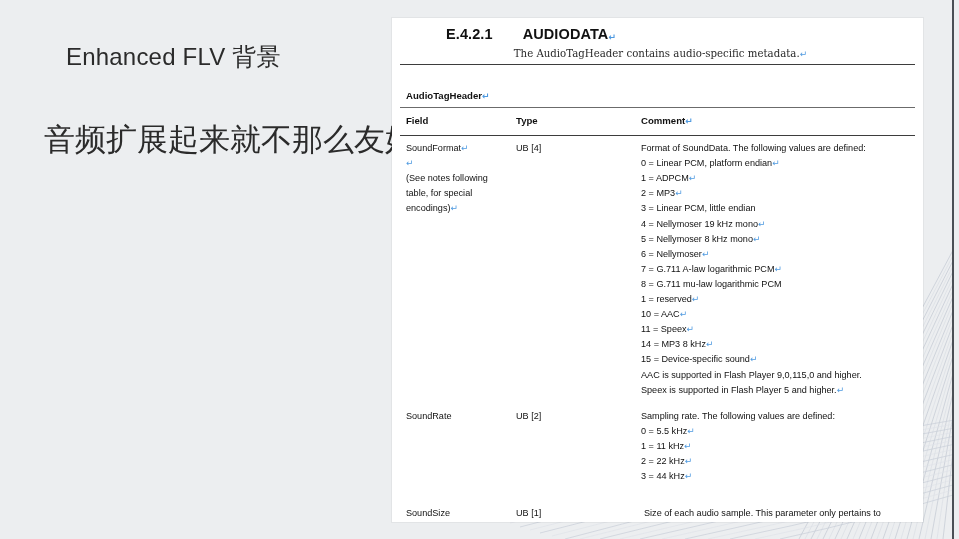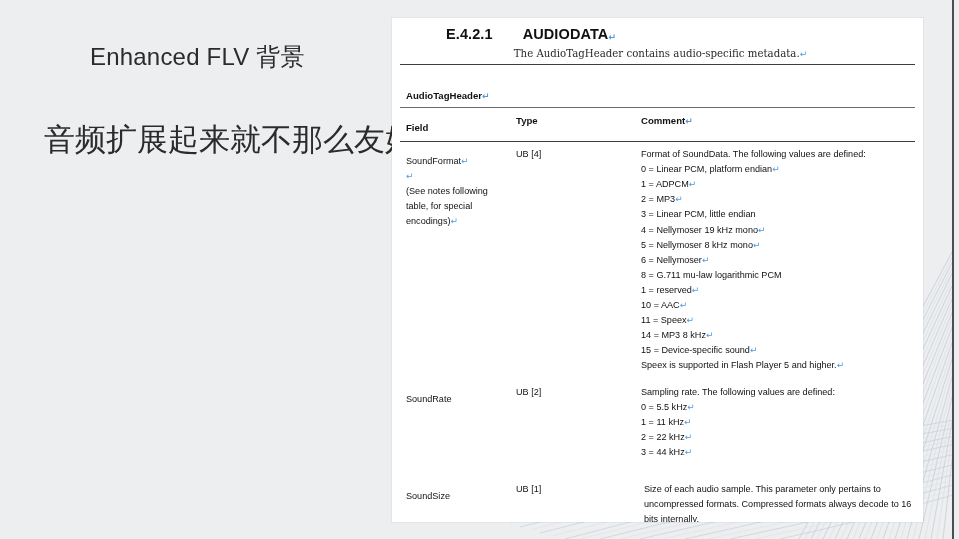--- a/index.html
+++ b/index.html
@@ -52,21 +52,20 @@
   
   #slide-title {
     position: absolute;
     left: 66px;
     top: 41px;
     font-size: 24px;
     font-weight: 400;
     color: #2b2b2b;
     letter-spacing: 0.2px;
     white-space: nowrap;
-    margin-left: 24px;
   }
   #slide-subtitle {
     position: absolute;
     left: 44px;
     top: 119px;
     font-family: "DejaVu Serif", "Liberation Serif", serif;
     font-size: 31px;
     font-weight: 400;
     color: #2b2b2b;
     white-space: nowrap;
@@ -114,21 +113,21 @@
     font-size: 9.6px;
     font-weight: bold;
     color: #111;
     padding: 6px 0 6px 6px;
     margin-top: 19px;
   }
   .row {
     display: flex;
     padding: 5px 0 6px 6px;
   }
-  .col-field { width: 110px; flex: none; margin-top: 7px; }
+  .col-field { width: 110px; flex: none; }
   .col-type  { width: 125px; flex: none; }
   .col-comment { flex: 1; }
   .cellline {
     font-size: 9.1px;
     color: #111111;
     line-height: 15.1px;
     white-space: nowrap;
   }
   .cellline.wrap { white-space: normal; }
   .hdr .cellline { font-weight: bold; font-size: 9.6px; }
@@ -252,26 +251,28 @@
         </div>
         <div class="col-comment">
           <div class="cellline">Format of SoundData. The following values are defined:</div>
           <div class="cellline"><span>0 = Linear PCM, platform endian</span><span class="pilcrow">↵</span></div>
           <div class="cellline"><span>1 = ADPCM</span><span class="pilcrow">↵</span></div>
           <div class="cellline"><span>2 = MP3</span><span class="pilcrow">↵</span></div>
           <div class="cellline">3 = Linear PCM, little endian</div>
           <div class="cellline"><span>4 = Nellymoser 19 kHz mono</span><span class="pilcrow">↵</span></div>
           <div class="cellline"><span>5 = Nellymoser 8 kHz mono</span><span class="pilcrow">↵</span></div>
           <div class="cellline"><span>6 = Nellymoser</span><span class="pilcrow">↵</span></div>
+          <div class="cellline"><span>7 = G.711 A-law logarithmic PCM</span><span class="pilcrow">↵</span></div>
           <div class="cellline">8 = G.711 mu-law logarithmic PCM</div>
           <div class="cellline"><span>1 = reserved</span><span class="pilcrow">↵</span></div>
           <div class="cellline"><span>10 = AAC</span><span class="pilcrow">↵</span></div>
           <div class="cellline"><span>11 = Speex</span><span class="pilcrow">↵</span></div>
           <div class="cellline"><span>14 = MP3 8 kHz</span><span class="pilcrow">↵</span></div>
           <div class="cellline"><span>15 = Device-specific sound</span><span class="pilcrow">↵</span></div>
+          <div class="cellline">AAC is supported in Flash Player 9,0,115,0 and higher.</div>
           <div class="cellline"><span>Speex is supported in Flash Player 5 and higher.</span><span class="pilcrow">↵</span></div>
         </div>
       </div>
 
       <div class="row">
         <div class="col-field">
           <div class="cellline">SoundRate</div>
         </div>
         <div class="col-type">
           <div class="cellline">UB [2]</div>

